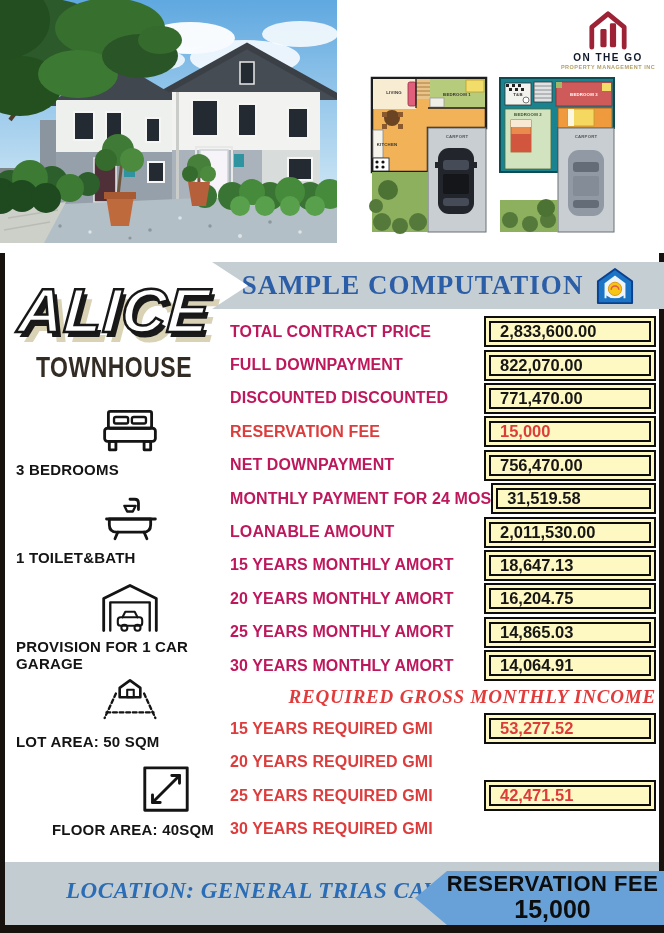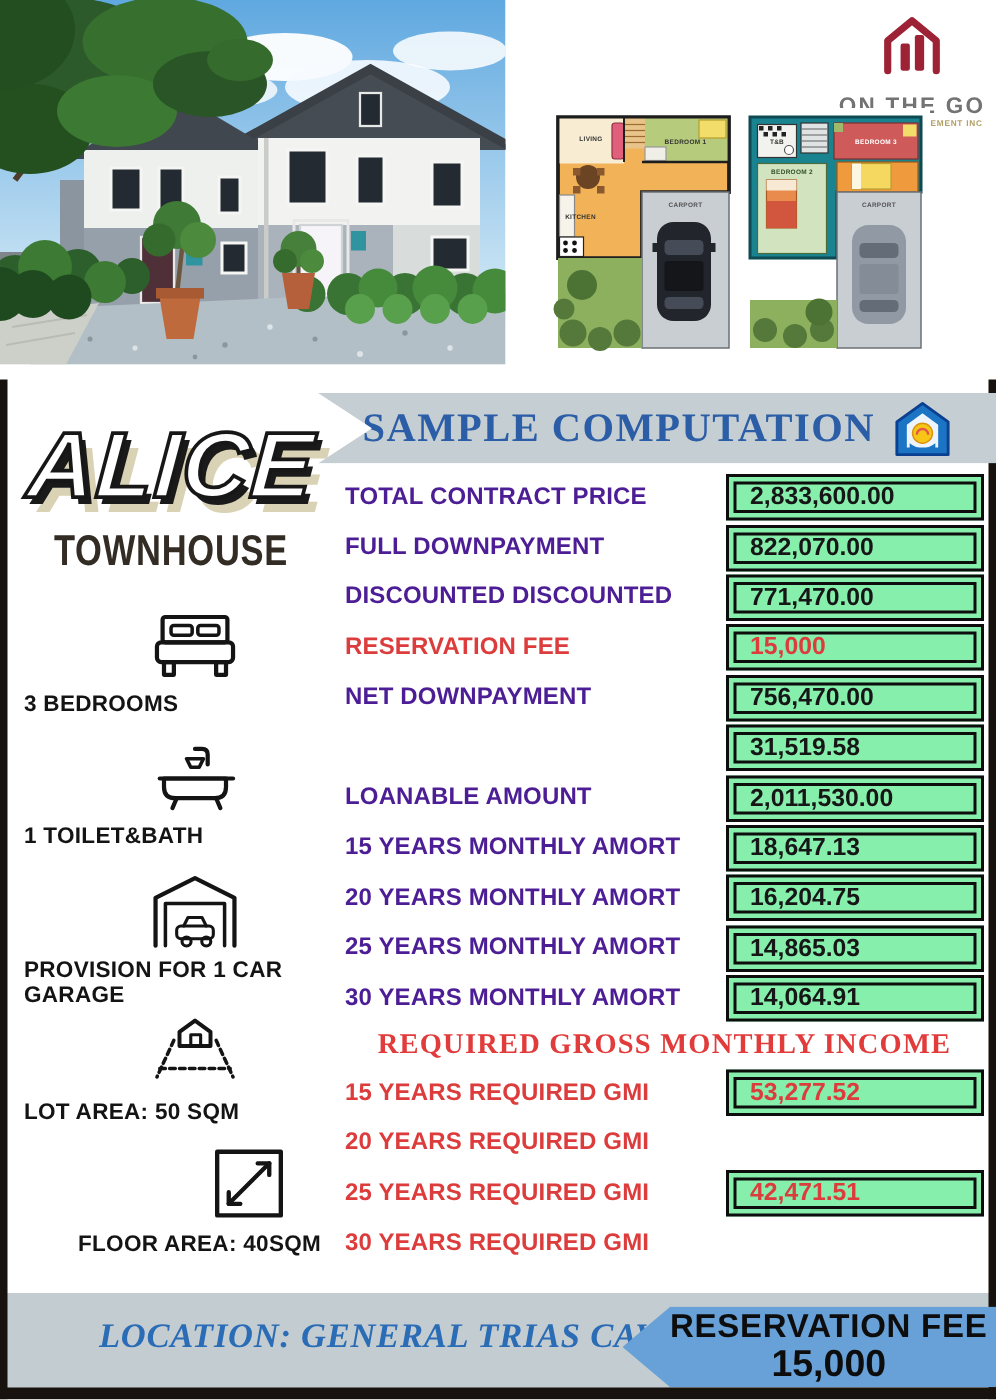--- a/index.html
+++ b/index.html
@@ -16,21 +16,21 @@
   
   .photo  { position:absolute; left:0; top:0; width:337px; height:243px; }
   .plan   { position:absolute; top:72px; width:124px; height:166px; }
   #plan1  { left:368px; }
   #plan2  { left:496px; }
   .fp-label { font-family:"Liberation Sans",sans-serif; font-size:4.3px; font-weight:bold; letter-spacing:.2px; }
 
   
   .logo { position:absolute; left:556px; top:10px; width:104px; text-align:center; }
   .logo svg { display:block; margin:0 auto; }
-  .logo-name { font-size:15px; font-weight:800; color:#737373; letter-spacing:1.5px; margin-top:12px; }
+  .logo-name { font-size:10px; font-weight:800; color:#0f172a; letter-spacing:1.5px; margin-top:2px; }
   .logo-sub  { font-size:5.5px; font-weight:700; color:#b3a067; letter-spacing:.5px; margin-top:1px; }
 
   
   .banner {
     position:absolute; left:212px; top:262px; width:452px; height:47px;
     background:#c5ced2; z-index:4;
     clip-path:polygon(36px 50%, 0 0, 100% 0, 100% 100%, 0 100%);
     display:flex; align-items:center; justify-content:center; gap:13px;
   }
   .banner-title {
@@ -58,31 +58,31 @@
   .feat-label { margin-top:4px; font-size:15px; font-weight:800; color:#141414; letter-spacing:.2px; }
   #feat-bed    { top:407px; }
   #feat-bath   { top:493px; }
   #feat-garage { top:580px; }
   #feat-lot    { top:675px; }
   #feat-floor  { top:763px;padding-left:36px; }
 
   
   .comp { position:absolute; left:230px; top:315px; width:426px; }
   .crow { display:flex; align-items:center; height:33.4px; }
-  .crow .lbl { font-size:16px; font-weight:800; color:#4c1d95; letter-spacing:.1px; white-space:nowrap; }
+  .crow .lbl { font-size:16px; font-weight:800; color:#be185d; letter-spacing:.1px; white-space:nowrap; }
   .vbox {
     margin-left:auto; width:172px; height:31px; box-sizing:border-box;
-    border:7px double #0d0d0d; background:#86efac;
+    border:7px double #0d0d0d; background:#fef9c3;
     display:flex; align-items:center; padding-left:9px;
     font-size:16.5px; font-weight:700; color:#161616;
   }
   .crow.red .lbl, .crow.red .vbox { color:#dd3c3c; }
   .gmi-h {
-    height:30px; line-height:30px; text-align:center;
-    font-family:"Liberation Serif", serif; font-weight:800;
+    height:30px; line-height:30px; text-align:right;
+    font-family:"Liberation Serif", serif; font-style:italic; font-weight:800;
     font-size:19px; color:#e23b3b; letter-spacing:.8px;
   }
 
   
   .footer-bar { position:absolute; left:0; top:862px; width:664px; height:64px; background:#c3ccd1; z-index:1; }
   .location {
     position:absolute; left:66px; top:878px; z-index:2;
     font-family:"Liberation Serif", serif; font-style:italic; font-weight:700;
     font-size:23px; color:#2a6cb5; letter-spacing:.5px; white-space:nowrap;
   }
@@ -441,20 +441,21 @@
           <span>15,000</span>
         </div>
       </div>
     <div class="crow">
         <div class="lbl">NET DOWNPAYMENT</div>
         <div class="vbox">
           <span>756,470.00</span>
         </div>
       </div>
     <div class="crow">
+        <div class="lbl">MONTHLY PAYMENT FOR 24 MOS</div>
         <div class="vbox">
           <span>31,519.58</span>
         </div>
       </div>
     <div class="crow">
         <div class="lbl">LOANABLE AMOUNT</div>
         <div class="vbox">
           <span>2,011,530.00</span>
         </div>
       </div>

